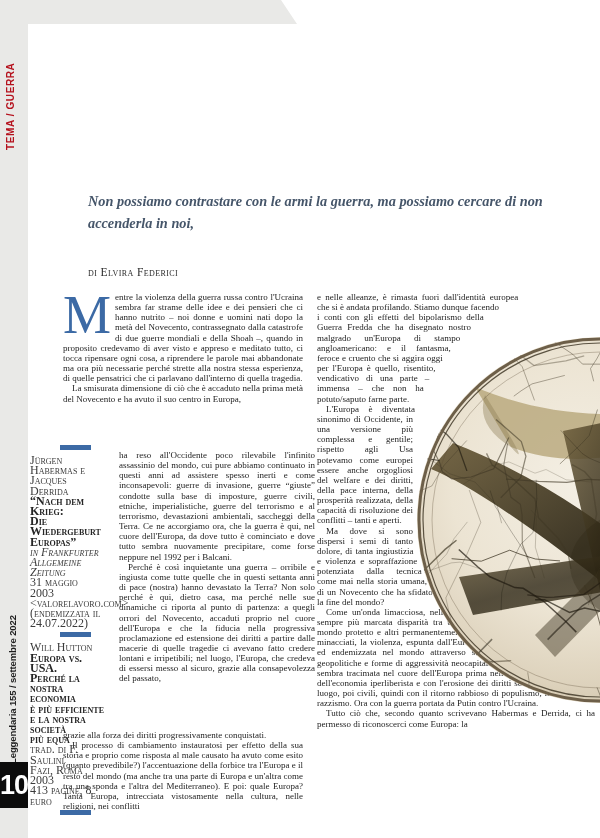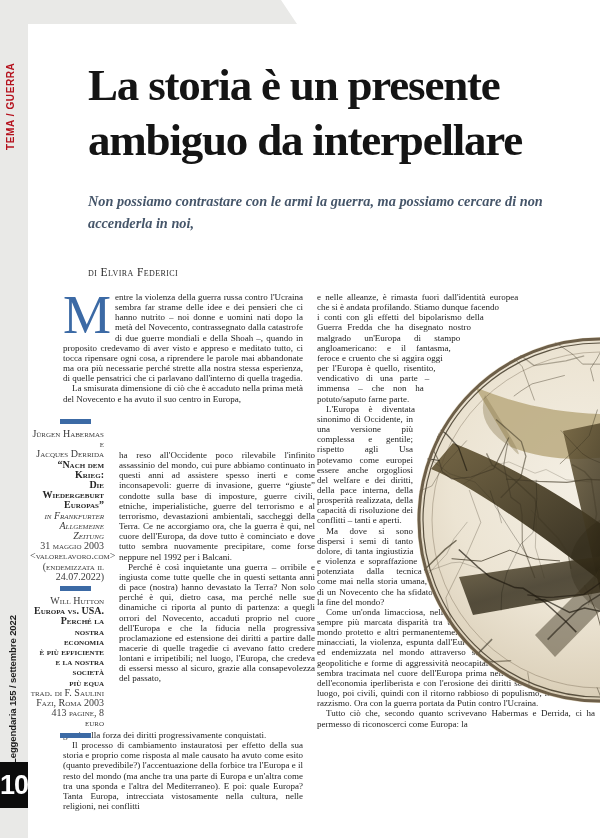--- a/index.html
+++ b/index.html
@@ -41,22 +41,22 @@
   .col1c{position:absolute;left:63px;top:730px;width:240px;height:136px;overflow:hidden;}
   .col2 {position:absolute;left:317px;top:292px;width:278px;height:546px;overflow:hidden;}
   .dropcap{float:left;color:#3c6aa5;font-size:54px;line-height:44px;padding:1px 4px 0 0;
         font-weight:400;}
 
   
   .circle-float{float:right;width:182px;height:382px;margin-top:37px;
         shape-outside:circle(194px at 188px 190px);shape-margin:4px;}
 
   
-  .notes{position:absolute;left:30px;top:415px;width:74px;text-align:right;
-        font-size:10px;line-height:10.2px;color:#3b3b3b;font-variant:small-caps;}
+  .notes{position:absolute;left:30px;top:441px;width:74px;text-align:left;
+        font-size:12px;line-height:10.2px;color:#3b3b3b;font-variant:small-caps;}
   .notes .b{font-weight:700;color:#262626;}
   .notes .i{font-style:italic;}
   .note-rule{width:31px;height:5px;background:#3c6aa5;margin:4px 13px 5px auto;}
   .note-block{margin-bottom:2px;}
 
   
   .photo{position:absolute;left:415px;top:335px;width:370px;height:370px;border-radius:50%;
         overflow:hidden;}
   .photo svg{display:block;}
 </style>
@@ -68,22 +68,21 @@
   <div class="side-strip"></div>
   <div class="top-band"></div>
 
   <div class="tema">TEMA / GUERRA</div>
   <div class="leggendaria">Leggendaria 155 / settembre 2022</div>
   <div class="pagenum-box">
     <span class="pagenum">10</span>
   </div>
 
   <h1 class="headline" style="margin:0;">
-    <span>La storia è un presente</span><br>
-    <span>ambiguo da interpellare</span>
+    <br>
   </h1>
 
   <div class="deck">
       <div>Non possiamo contrastare con le armi la guerra, ma possiamo cercare di non accenderla in noi,</div>
     </div>
 
   <div class="byline">di Elvira Federici</div>
 
   <div class="bodycol col1a">
       <p><span class="dropcap">M</span>entre la violenza della guerra russa contro l'Ucraina sembra far strame delle idee e dei pensieri che ci hanno nutrito – noi donne e uomini nati dopo la metà del Novecento, contrassegnato dalla catastrofe di due guerre mondiali e della Shoah –, quando in proposito credevamo di aver visto e appreso e meditato tutto, ci tocca ripensare ogni cosa, a riprendere le parole mai abbandonate ma ora più necessarie perché strette alla nostra stessa esperienza, di quelle pensatrici che ci parlavano dall'interno di quella tragedia.</p>

